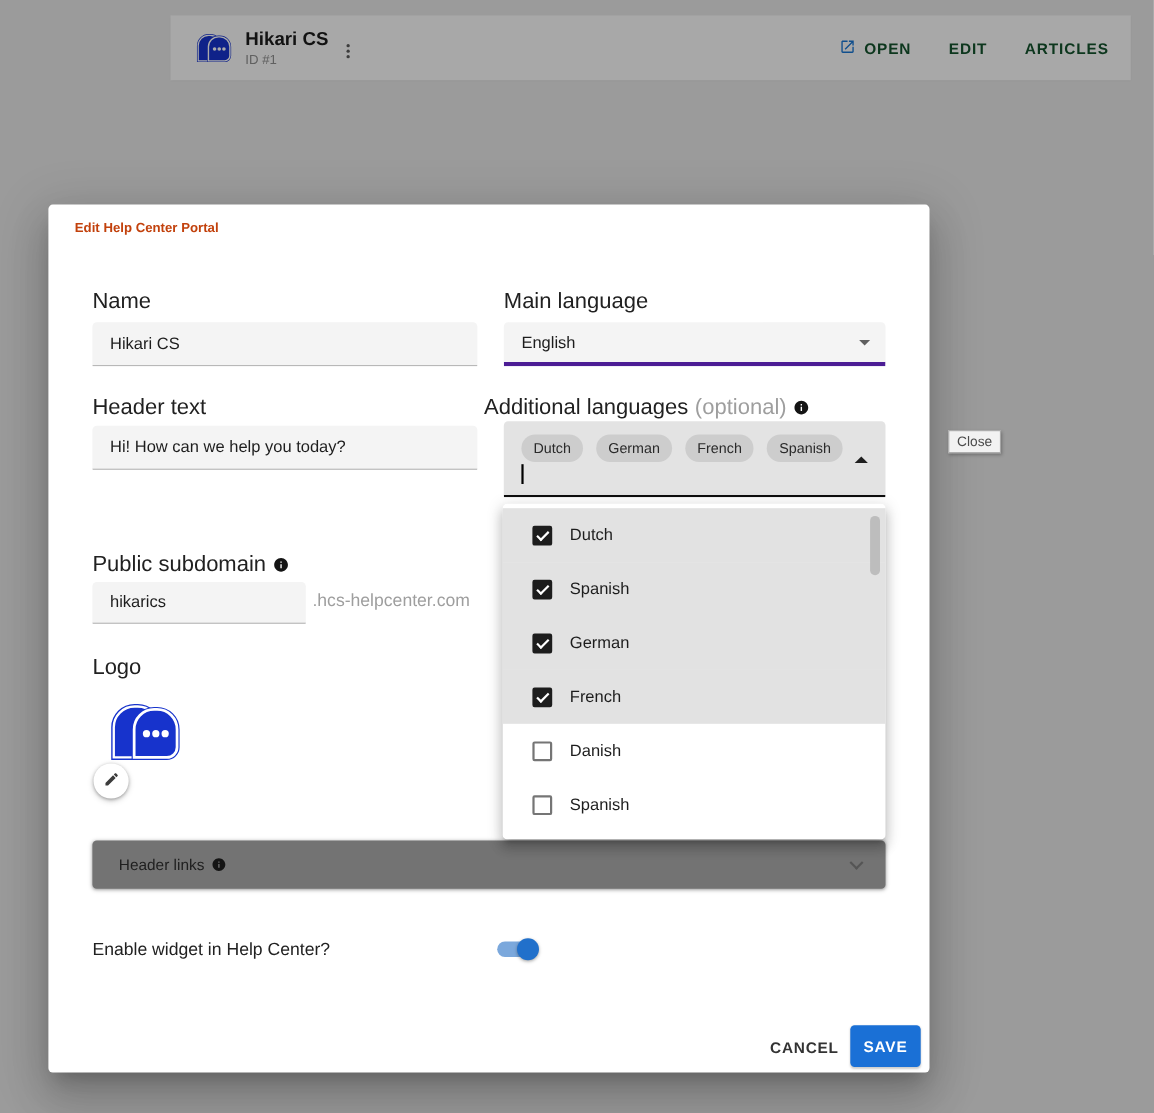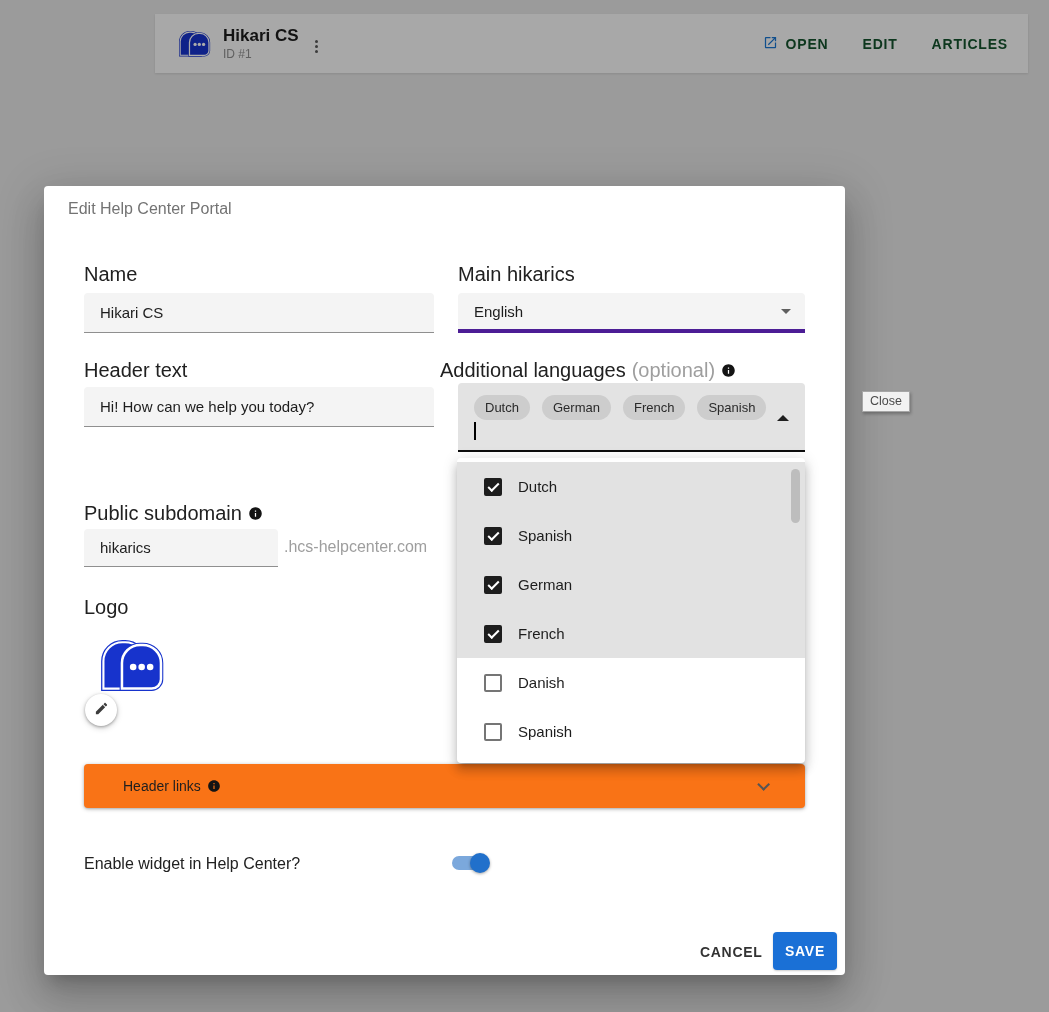--- a/index.html
+++ b/index.html
@@ -37,21 +37,21 @@
     background:#f2f2f2; border:1px solid #a6a6a6; color:#4b4b4b;
     font-size:12.5px; padding:2px 7px 3px; box-shadow:1px 2px 3px rgba(0,0,0,.28);
   }
 
   
   .modal {
     position:absolute; left:44px; top:186px; width:801px; height:789px;
     background:#fff; border-radius:4px; z-index:10;
     box-shadow:0 11px 15px -7px rgba(0,0,0,.2), 0 24px 38px 3px rgba(0,0,0,.14), 0 9px 46px 8px rgba(0,0,0,.12);
   }
-  .m-title { position:absolute; left:24px; top:14px; font-size:16px; font-weight:400; color:#737373; }
+  .m-title { position:absolute; left:24px; top:14px; font-size:12px; font-weight:700; color:#c2410c; }
 
   .lbl { position:absolute; font-size:20px; color:#212121; line-height:20px; display:flex; align-items:center; gap:6px; }
   .lbl .opt { color:#9e9e9e; }
 
   .fill-input {
     position:absolute; background:#f4f4f4; border:none; outline:none;
     border-bottom:1px solid #8f8f8f; border-radius:4px 4px 0 0;
     padding:0 16px; font-family:inherit; font-size:15px; color:#1d1d1d; height:40px;
   }
   .select {
@@ -101,22 +101,22 @@
   .logo-img { position:absolute; left:54px; top:452px; width:68px; height:56px; }
   .pencil-btn {
     position:absolute; left:41px; top:508px; width:32px; height:32px; border-radius:50%;
     background:#fff; border:none; cursor:pointer; display:flex; align-items:center; justify-content:center;
     box-shadow:0 1px 3px rgba(0,0,0,.3), 0 2px 6px rgba(0,0,0,.18);
   }
 
   
   .hl-panel {
     position:absolute; left:40px; top:578px; width:721px; height:44px;
-    background:#f97316; border-radius:4px; display:flex; align-items:center;
-    padding:0 39px; cursor:pointer;
+    background:#737373; border-radius:4px; display:flex; align-items:center;
+    padding:0 24px; cursor:pointer;
     box-shadow:0 1px 4px rgba(0,0,0,.28), 0 1px 2px rgba(0,0,0,.12);
   }
   .hl-panel .hl-label { font-size:14px; color:#1f1f1f; display:flex; align-items:center; gap:6px; }
   .chevron { margin-left:auto; width:9px; height:9px; border-right:2px solid #555; border-bottom:2px solid #555; transform:rotate(45deg) translateY(-3px); }
 
   
   .toggle { position:absolute; left:408px; top:667px; width:38px; height:20px; cursor:pointer; }
   .toggle .track { position:absolute; left:0; top:3px; width:33px; height:14px; border-radius:7px; background:#7ba8dc; }
   .toggle .thumb { position:absolute; right:0; top:0; width:20px; height:20px; border-radius:50%; background:#2170cb; box-shadow:0 1px 3px rgba(0,0,0,.35); }
 
@@ -180,21 +180,21 @@
 <div class="overlay"></div>
 
 <div class="tooltip">Close</div>
 
 <div class="modal">
   <h1 class="m-title">Edit Help Center Portal</h1>
 
   <label class="lbl" style="left:40px; top:78px;">Name</label>
   <input class="fill-input" style="left: 40px; top: 107px; width: 350px;" value="Hikari CS">
 
-  <label class="lbl" style="left:414px; top:78px;">Main hikarics</label>
+  <label class="lbl" style="left:414px; top:78px;">Main language</label>
   <div class="select" style="left:414px; top:107px; width:347px;">
     <span class="sel-value">English</span>
     <span class="arrow-down"></span>
   </div>
 
   <label class="lbl" style="left:40px; top:174px;">Header text</label>
   <input class="fill-input" style="left: 40px; top: 201px; width: 350px;" value="Hi! How can we help you today?">
 
   <label class="lbl" style="left:396px; top:174px;">
     <span>Additional languages</span>

